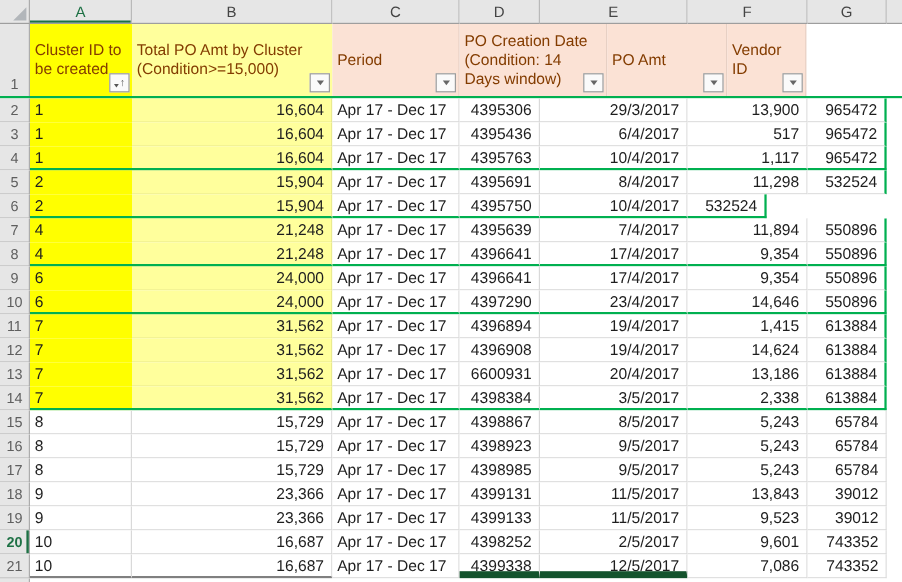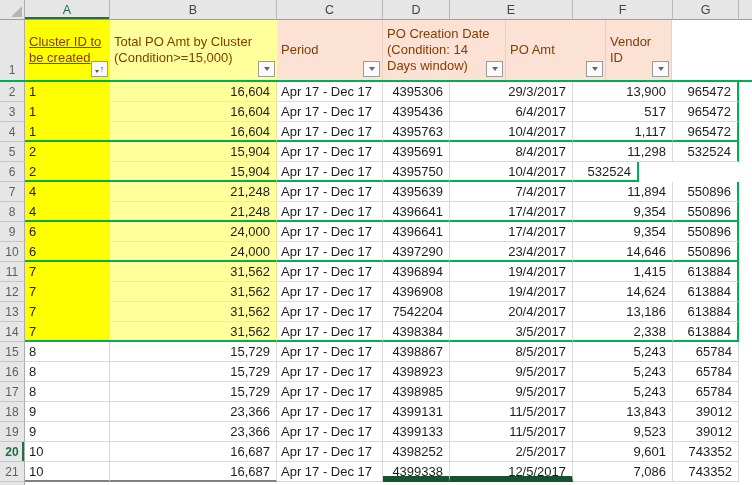--- a/index.html
+++ b/index.html
@@ -37,21 +37,21 @@
   .gutter.selected::after{content:"";position:absolute;top:0;right:0;width:2px;height:100%;background:var(--selgreen);}
 
   
   .header-row{display:flex;height:62px;border-bottom:2px solid var(--green);}
   .header-row .gutter{align-items:flex-end;justify-content:center;padding-bottom:3px;border-bottom:none;}
   .hcell{position:relative;display:flex;align-items:center;padding:2px 4px 2px 4px;
          font-size:13px;line-height:1.22;color:var(--maroon);background:var(--peach);
          border-right:1px solid rgba(0,0,0,0.08);}
   .hcell .htext{display:block;padding-right:2px;}
   .hcell.hA{background:var(--yellow);border-right:none;}
-  .hcell.hA .htext{text-decoration:underline;}
+  .hcell.hA .htext{}
   .hcell.hB{background:var(--lightyellow);border-right:none;}
   .hcell.hE .htext{padding-right:0;}
   .hfill{background:#fff;}
 
   
   .filterbtn{position:absolute;right:2px;bottom:3px;width:17px;height:16px;background:#FAFAFA;
              border:1px solid #9B9B9B;display:flex;align-items:center;justify-content:center;}
   .arr-down{width:0;height:0;border-left:3.5px solid transparent;border-right:3.5px solid transparent;border-top:4.5px solid #666;}
   .sort-asc{font-size:9px;color:#555;line-height:1;display:flex;align-items:center;}
   .sort-asc .mini-down{width:0;height:0;border-left:2.5px solid transparent;border-right:2.5px solid transparent;border-top:3.5px solid #555;margin-right:1px;margin-top:4px;}
@@ -263,21 +263,21 @@
     <div class="cell cE ar">19/4/2017</div>
     <div class="cell cF ar">14,624</div>
     <div class="cell cG ar">613884</div>
     <div class="cell cFill fillc"></div>
   </div>
       <div class="drow yellow boxed">
     <div class="gutter cGut">13</div>
     <div class="cell cA al">7</div>
     <div class="cell cB ar">31,562</div>
     <div class="cell cC al">Apr 17 - Dec 17</div>
-    <div class="cell cD ar">7542204</div>
+    <div class="cell cD ar">6600931</div>
     <div class="cell cE ar">20/4/2017</div>
     <div class="cell cF ar">13,186</div>
     <div class="cell cG ar">613884</div>
     <div class="cell cFill fillc"></div>
   </div>
       <div class="drow yellow boxed group-end">
     <div class="gutter cGut">14</div>
     <div class="cell cA al">7</div>
     <div class="cell cB ar">31,562</div>
     <div class="cell cC al">Apr 17 - Dec 17</div>

